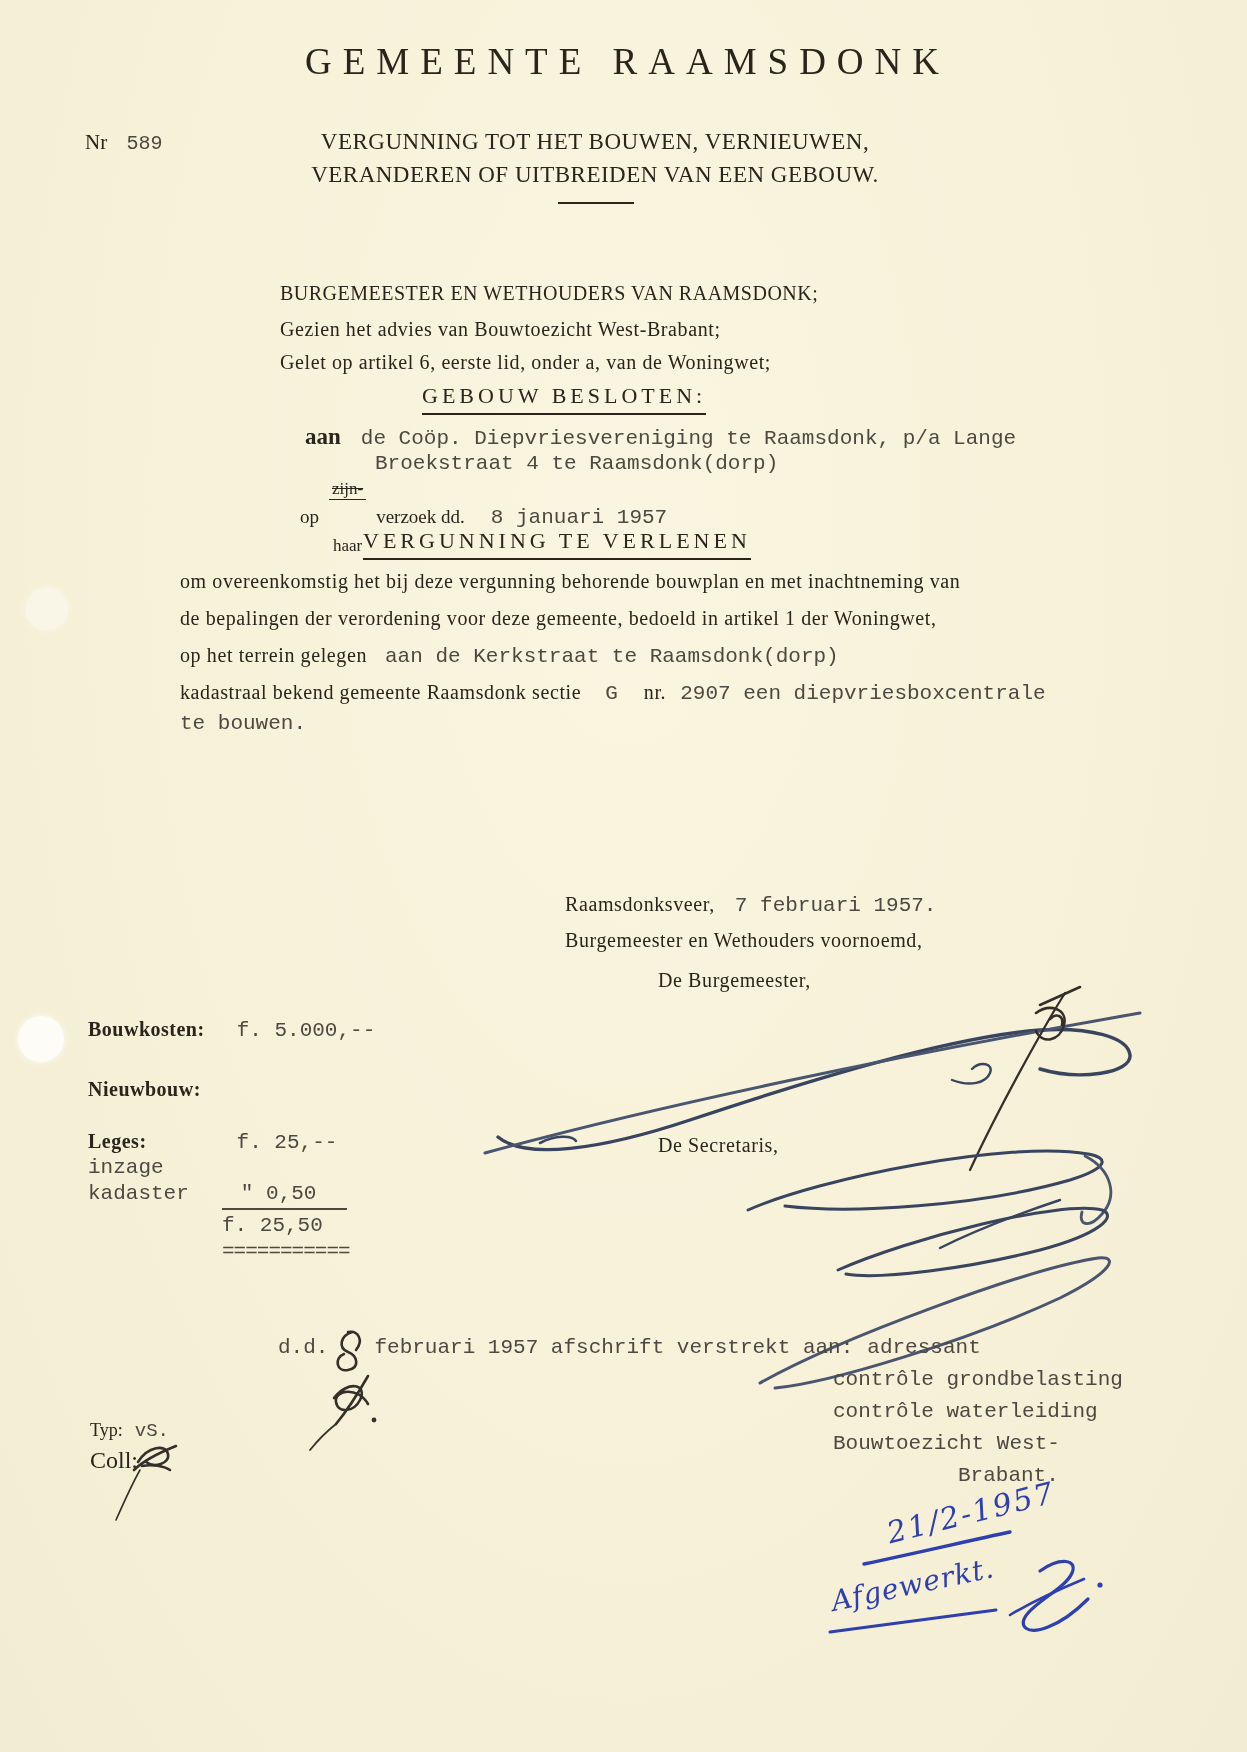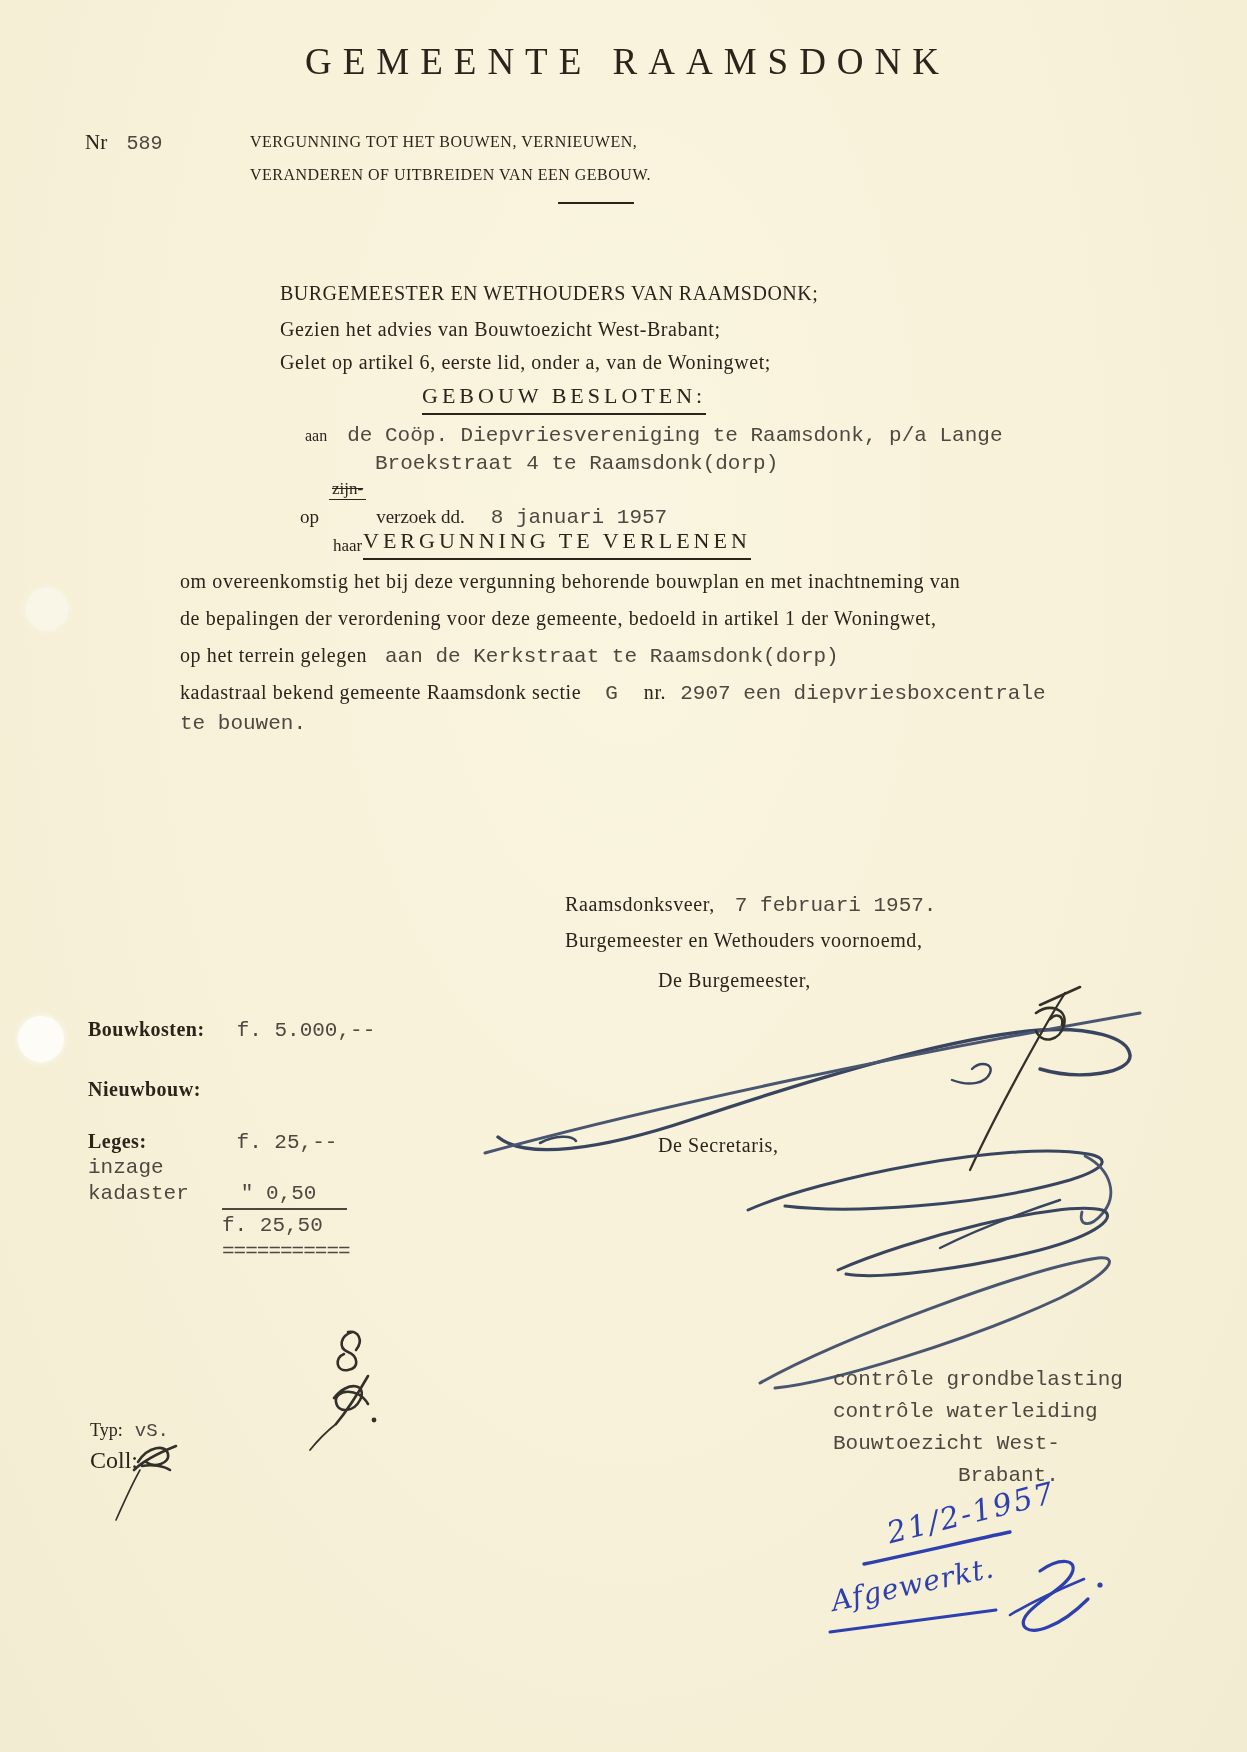--- a/index.html
+++ b/index.html
@@ -11,21 +11,21 @@
       radial-gradient(ellipse at 50% 30%, #faf5e0 0%, #f7f1d9 55%, #f2ecd2 100%);
     font-family:"Liberation Serif","DejaVu Serif",serif;
     color:#2a241b;
     overflow:hidden;
     padding-left:8px;
   }
   .abs{position:absolute;white-space:nowrap;}
   .print{font-family:"Liberation Serif","DejaVu Serif",serif;color:#2a241b;}
   .typed{font-family:"Liberation Mono","DejaVu Sans Mono",monospace;color:#4e4840;font-size:21px;}
   .title{font-size:37px;letter-spacing:11px;font-weight:500;}
-  .subtitle{font-size:16px;letter-spacing:0.5px;line-height:33px;}
+  .subtitle{font-size:23px;letter-spacing:0.5px;line-height:33px;text-align:center;}
   .caps{font-size:20px;letter-spacing:0.5px;}
   .bodyline{font-size:20px;letter-spacing:0.6px;}
   .heading-underlined{font-size:22px;letter-spacing:4px;border-bottom:2px solid #2a241b;padding-bottom:4px;}
   .labelb{font-size:20px;font-weight:600;letter-spacing:0.5px;}
   .fracwrap{display:inline-block;vertical-align:middle;text-align:center;font-size:17px;line-height:1.05;}
   .fractop{display:block;text-decoration:line-through;border-bottom:1.5px solid #2a241b;padding:0 3px 1px 3px;}
   .fracbot{display:block;padding-top:1px;margin-top:36px;}
   .hole{position:absolute;border-radius:50%;background:#fdfcf6;box-shadow:0 0 6px rgba(255,255,255,0.9);}
   .sumline{position:absolute;height:0;border-top:2px solid #4e4840;}
   .ink{stroke:#39455f;fill:none;stroke-linecap:round;}
@@ -56,21 +56,21 @@
   </div>
   <div style="position:absolute;left:558px;top:202px;width:76px;border-top:2.5px solid #2a241b;"></div>
 
   <div class="abs caps" style="left:280px;top:282px;">BURGEMEESTER EN WETHOUDERS VAN RAAMSDONK;</div>
   <div class="abs bodyline" style="left:280px;top:318px;">Gezien het advies van Bouwtoezicht West-Brabant;</div>
   <div class="abs bodyline" style="left:280px;top:351px;">Gelet op artikel 6, eerste lid, onder a, van de Woningwet;</div>
 
   <div class="abs heading-underlined" style="left:422px;top:383px;">GEBOUW BESLOTEN:</div>
 
   <div class="abs" style="left:305px;top:424px;">
-    <span class="print" style="font-size:16px;">aan</span>
+    <span class="print" style="font-size:23px;font-weight:bold;">aan</span>
     <span class="typed" style="margin-left:16px;">de Coöp. Diepvriesvereniging te Raamsdonk, p/a Lange</span>
   </div>
   <div class="abs typed" style="left:375px;top:452px;">Broekstraat 4 te Raamsdonk(dorp)</div>
 
   <div class="abs" style="left:300px;top:480px;">
     <span class="print" style="font-size:19px;vertical-align:middle;">op</span>
     <span class="fracwrap print" style="margin:0 6px;">
       <span class="fractop">zijn-</span>
       <span class="fracbot">haar</span>
     </span>
@@ -131,20 +131,26 @@
   <div class="abs bodyline" style="left:658px;top:1134px;">De Secretaris,</div>
 
   <svg style="left:730px;top:1148px;" width="400" height="250" viewBox="0 0 400 250">
     <path class="ink" stroke-width="3" d="M 18 62 C 90 30, 280 -8, 358 6 C 380 10, 378 20, 340 32 C 250 58, 120 66, 55 58"></path>
     <path class="ink2" stroke-width="2.8" d="M 355 8 C 382 22, 388 48, 372 66 C 360 80, 348 78, 352 64"></path>
     <path class="ink" stroke-width="3" d="M 108 122 C 180 90, 330 52, 372 62 C 388 68, 370 86, 310 102 C 240 120, 150 132, 116 126"></path>
     <path class="ink2" stroke-width="3" d="M 30 235 C 110 190, 300 120, 368 110 C 390 108, 382 124, 330 150 C 240 192, 100 235, 45 240"></path>
     <path class="ink" stroke-width="2.4" d="M 210 100 C 250 80, 300 62, 330 52"></path>
   </svg>
 
+  <div class="abs" style="left:278px;top:1336px;">
+    <span class="typed">d.d.</span>
+    <span style="display:inline-block;width:38px;"></span>
+    <span class="typed">februari 1957 afschrift verstrekt aan:</span>
+    <span class="typed" style="margin-left:10px;">adressant</span>
+  </div>
 
   <svg style="left:324px;top:1328px;" width="90" height="110" viewBox="0 0 90 110">
     <path class="darkink" stroke-width="2.6" d="M 28 4 C 16 8, 14 20, 24 24 C 34 28, 36 40, 24 42 C 12 44, 10 30, 20 26 M 24 4 C 34 2, 40 12, 32 22"></path>
     <path class="darkink" stroke-width="2.6" d="M 10 70 C 24 52, 44 56, 36 72 C 30 84, 14 86, 12 74 C 10 62, 34 58, 44 76 M 44 48 C 36 62, 22 84, 12 96"></path>
     <path class="darkink" stroke-width="1.8" d="M 12 96 C 2 104, -6 112, -14 122"></path>
     <circle cx="50" cy="92" r="2.4" fill="#33302a"></circle>
   </svg>
 
   <div class="abs typed" style="left:833px;top:1368px;">contrôle grondbelasting</div>
   <div class="abs typed" style="left:833px;top:1400px;">contrôle waterleiding</div>

